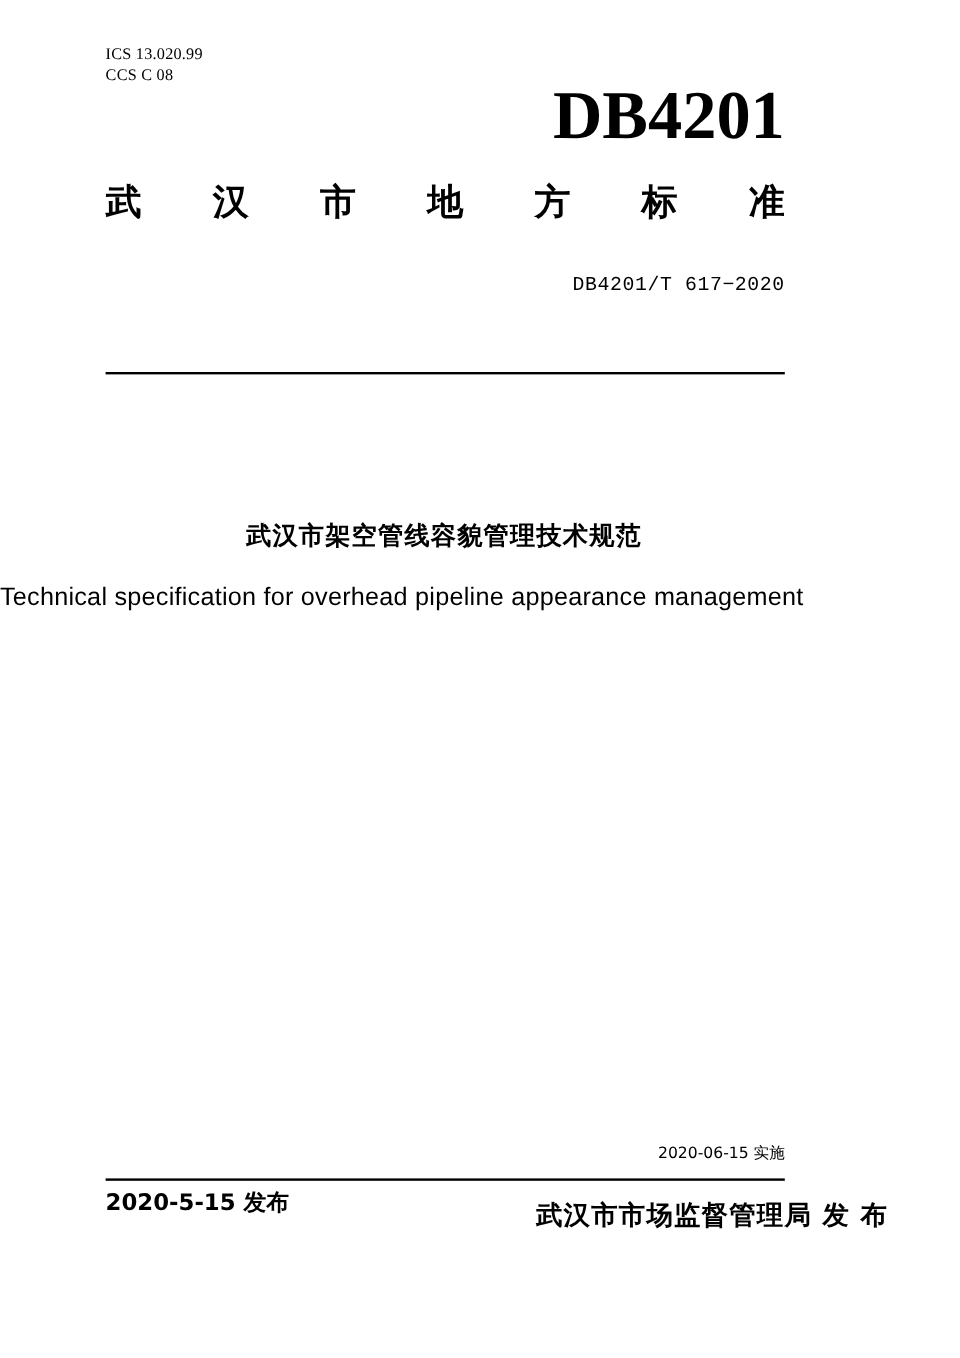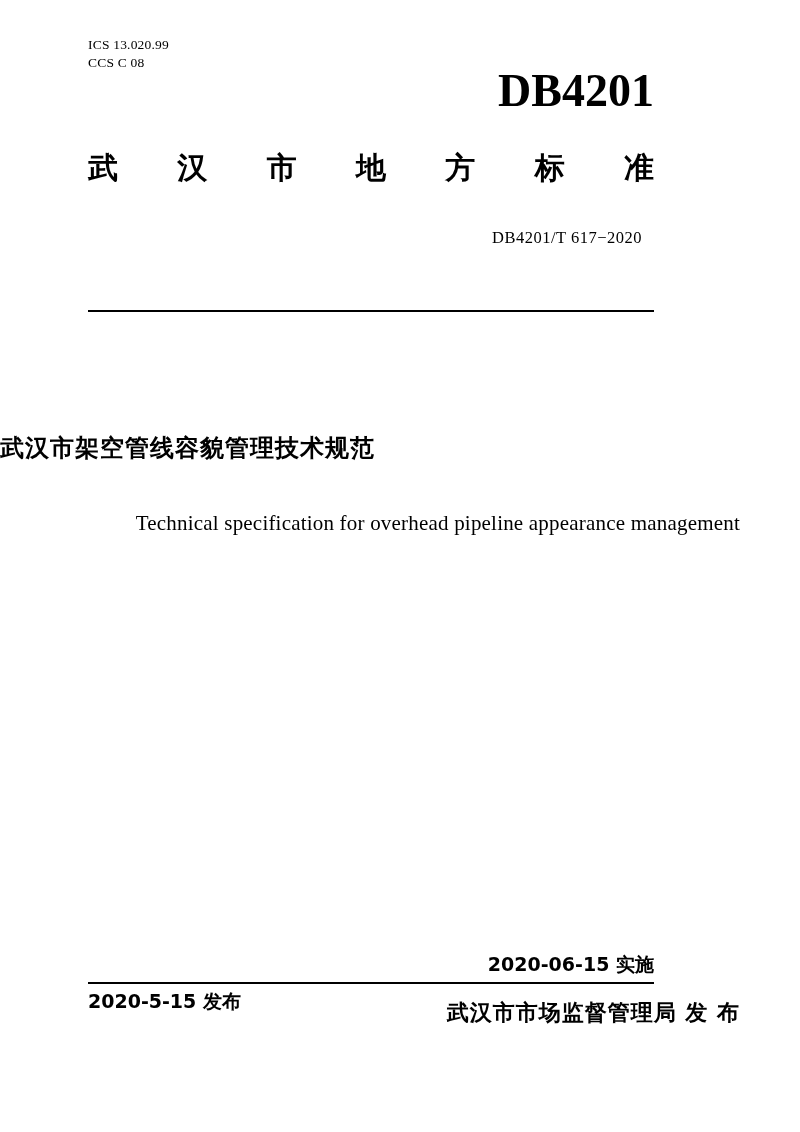--- a/index.html
+++ b/index.html
@@ -34,21 +34,21 @@
   }
   .ics-block div { white-space: nowrap; }
 
   
   .std-mark {
     position: absolute;
     right: 86px;
     top: 68px;
     font-family: "Liberation Serif", serif;
     font-weight: bold;
-    font-size: 46px;
+    font-size: 57px;
     letter-spacing: 0px;
     line-height: 1;
     white-space: nowrap;
   }
 
   
   .local-std {
     position: absolute;
     left: 88px;
     right: 86px;
@@ -58,23 +58,23 @@
     font-size: 30px;
     display: flex;
     justify-content: space-between;
     align-items: baseline;
   }
   .local-std span { display: inline-block; }
 
   
   .std-number {
     position: absolute;
-    right: 98px;
+    right: 86px;
     top: 228px;
-    font-family: Liberation Serif, serif;
+    font-family: Liberation Mono, monospace;
     font-size: 16.5px;
     letter-spacing: 0.5px;
     white-space: nowrap;
   }
 
   
   .rule-top {
     position: absolute;
     left: 88px;
     right: 86px;
@@ -82,35 +82,35 @@
     height: 2px;
     background: #000000;
   }
 
   
   .title-zh {
     position: absolute;
     left: 0;
     right: 0;
     top: 432px;
+    text-align: center;
     font-family: "DejaVu Sans", sans-serif;
     font-weight: bold;
-    font-size: 24px;
+    font-size: 21px;
     letter-spacing: 1px;
   }
   .title-en {
     position: absolute;
     left: 0;
     right: 0;
     top: 486px;
-    text-align: right;
-    font-family: Liberation Serif, serif;
+    text-align: left;
+    font-family: Liberation Sans, sans-serif;
     font-size: 21px;
     letter-spacing: 0.2px;
-    margin-top: 25px;
   }
 
   
   .rule-bottom {
     position: absolute;
     left: 88px;
     right: 86px;
     top: 982px;
     height: 2px;
     background: #000000;
@@ -123,22 +123,22 @@
     font-weight: bold;
     font-size: 19px;
     white-space: nowrap;
     margin-top: 37px;
   }
   .date-right {
     position: absolute;
     right: 86px;
     top: 952px;
     font-family: "DejaVu Sans", sans-serif;
-    font-weight: bold;
-    font-size: 19px;
+    font-weight: normal;
+    font-size: 13px;
     white-space: nowrap;
   }
 
   
   .issuer {
     position: absolute;
     left: 0;
     right: 0;
     top: 998px;
     text-align: right;

